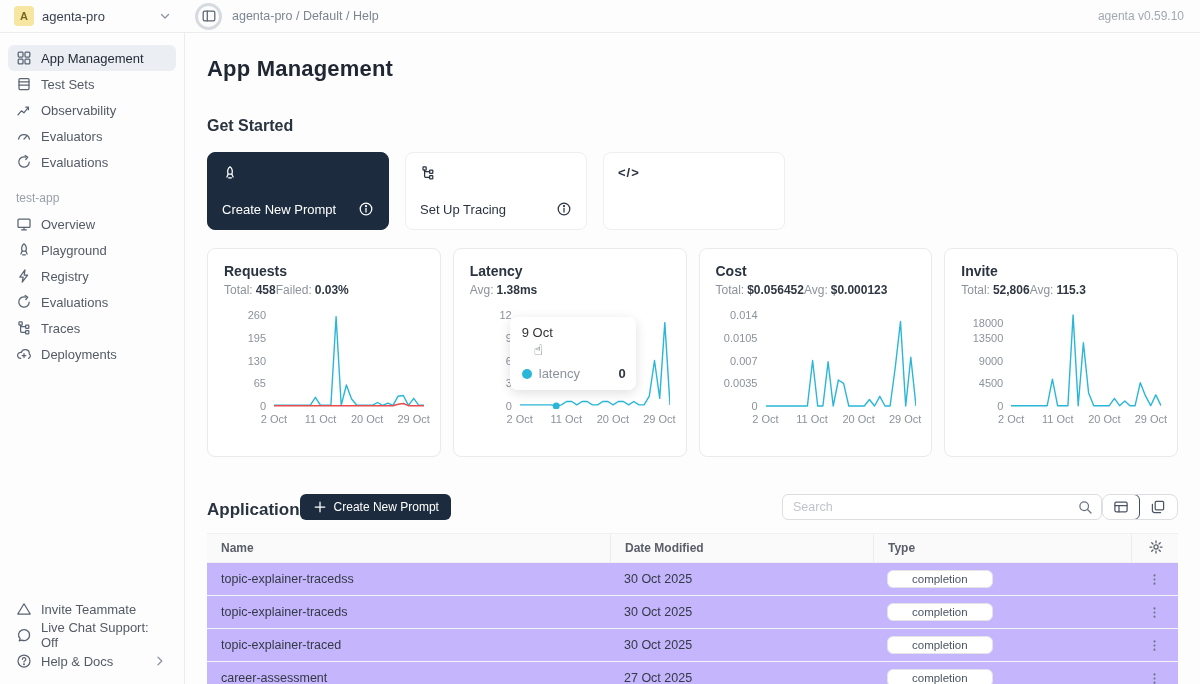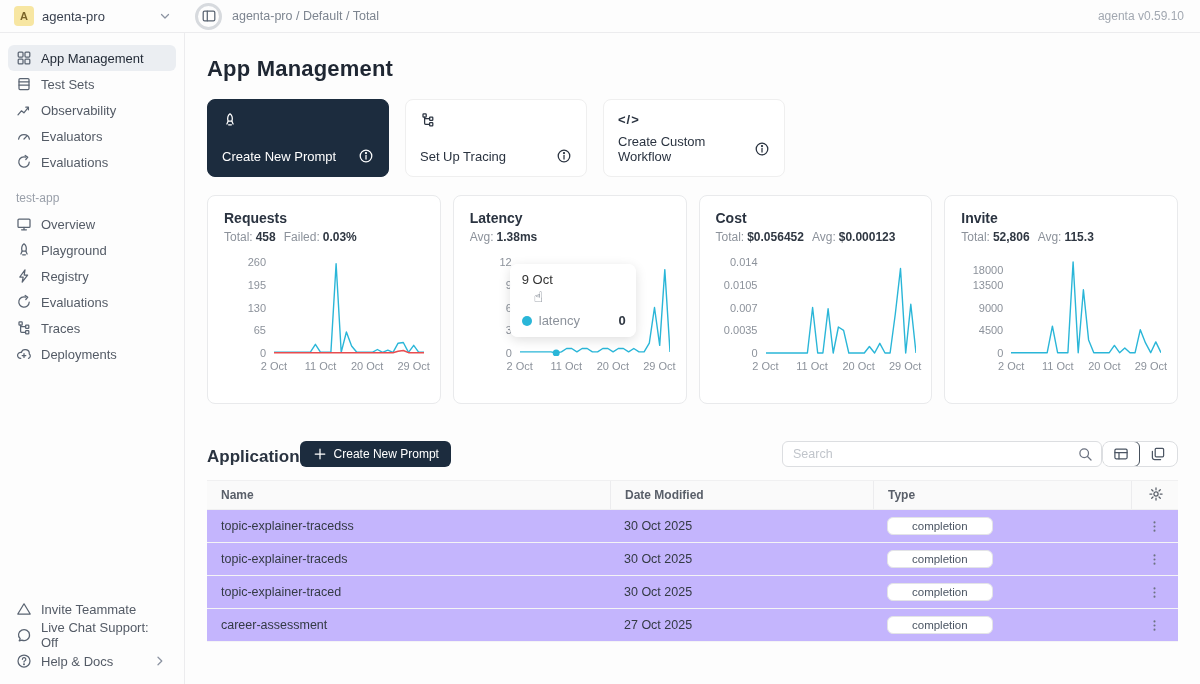--- a/index.html
+++ b/index.html
@@ -66,21 +66,21 @@
   .gs-card .ic { display:flex; }
   .code-glyph { font-size:13px; font-weight:600; letter-spacing:1px; }
 
   
   .stats-row { display:flex; gap:12px; margin-top:18px; }
   .stat-card {
     flex:1; height:209px; background:#fff; border:1px solid #e9eaec; border-radius:8px;
     padding:14px 16px; position:relative;
   }
   .stat-title { font-size:14px; font-weight:600; color:#2a3340; }
-  .stat-line { margin-top:4px; font-size:12px; color:#8c929b; display:flex; gap:8px; }
+  .stat-line { margin-top:4px; font-size:12px; color:#8c929b; display:flex; gap:0; }
   .stat-line b { color:#2f3742; font-weight:600; margin-left:3px; }
   .chartwrap { position:relative; margin-top:12px; height:122px; }
   .ylab { position:absolute; width:42px; text-align:right; font-size:11px; color:#8c929b; }
   .plot { position:absolute; left:50px; top:0; }
   .xlab { position:absolute; top:104px; transform:translateX(-50%); font-size:11px; color:#8c929b; white-space:nowrap; }
 
   .tooltip {
     position:absolute; left:56px; top:68px; width:126px; z-index:3;
     background:rgba(255,255,255,.96); border-radius:8px;
     box-shadow:0 3px 12px rgba(0,0,0,.13); padding:8px 10px 9px 12px;
@@ -149,21 +149,21 @@
           <path d="M4.5 6.5L8 10l3.5-3.5"></path>
         </svg>
       </span>
   </div>
   <div class="toggle-ring" id="panel-toggle">
       <svg width="16" height="16" viewBox="0 0 16 16" fill="none" stroke="currentColor" stroke-width="1.25" stroke-linecap="round" stroke-linejoin="round">
         <rect x="2.2" y="3.2" width="11.6" height="9.6" rx="1.4"></rect>
         <path d="M6.3 3.2v9.6"></path>
       </svg>
     </div>
-  <div class="breadcrumb">agenta-pro / Default / Total</div>
+  <div class="breadcrumb">agenta-pro / Default / Help</div>
   <div class="version">agenta v0.59.10</div>
 </header>
 
 <div class="body-row">
   <aside class="sidebar">
     <nav id="nav-main">
         <div class="nav-item active">
           <span class="ic">
             <svg width="16" height="16" viewBox="0 0 16 16" fill="none" stroke="currentColor" stroke-width="1.25" stroke-linecap="round" stroke-linejoin="round">
               <rect x="2.2" y="2.2" width="4.8" height="4.8" rx=".9"></rect>
@@ -301,20 +301,21 @@
             <svg width="16" height="16" viewBox="0 0 16 16" fill="none" stroke="currentColor" stroke-width="1.25" stroke-linecap="round" stroke-linejoin="round">
               <path d="M6 4.2L9.8 8 6 11.8"></path>
             </svg>
           </span>
         </div>
       </nav>
   </aside>
 
   <main class="main">
     <h1 class="page-title">App Management</h1>
+    <h2 class="section-title">Get Started</h2>
     <div class="gs-cards" id="gs-cards">
         <div class="gs-card dark">
           <span class="ic">
             <svg width="16" height="16" viewBox="0 0 16 16" fill="none" stroke="currentColor" stroke-width="1.25" stroke-linecap="round" stroke-linejoin="round">
               <path d="M8 1.8c2.1 1.6 2.8 4.3 1.9 7.4H6.1C5.2 6.1 5.9 3.4 8 1.8z"></path>
               <path d="M6.1 9.2L4.9 12M9.9 9.2l1.2 2.8M6.6 12.8h2.8"></path>
             </svg>
           </span>
           <div class="gs-bottom">
             <span class="gs-label">Create New Prompt</span>
@@ -345,30 +346,20 @@
                 <path d="M8 7.4V11"></path>
                 <circle cx="8" cy="5.1" r=".5" fill="currentColor"></circle>
               </svg>
             </span>
           </div>
         </div>
         <div class="gs-card">
           <span class="ic">
             <span class="code-glyph">&lt;/&gt;</span>
           </span>
-          <div class="gs-bottom">
-            <span class="gs-label">Create Custom Workflow</span>
-            <span class="ic">
-              <svg width="16" height="16" viewBox="0 0 16 16" fill="none" stroke="currentColor" stroke-width="1.25" stroke-linecap="round" stroke-linejoin="round">
-                <circle cx="8" cy="8" r="5.8"></circle>
-                <path d="M8 7.4V11"></path>
-                <circle cx="8" cy="5.1" r=".5" fill="currentColor"></circle>
-              </svg>
-            </span>
-          </div>
         </div>
       </div>
 
     <div class="stats-row" id="stats-row">
         <div class="stat-card">
           <div class="stat-title">Requests</div>
           <div class="stat-line">
             <span>Total:<b>458</b></span>
             <span>Failed:<b>0.03%</b></span>
           </div>

